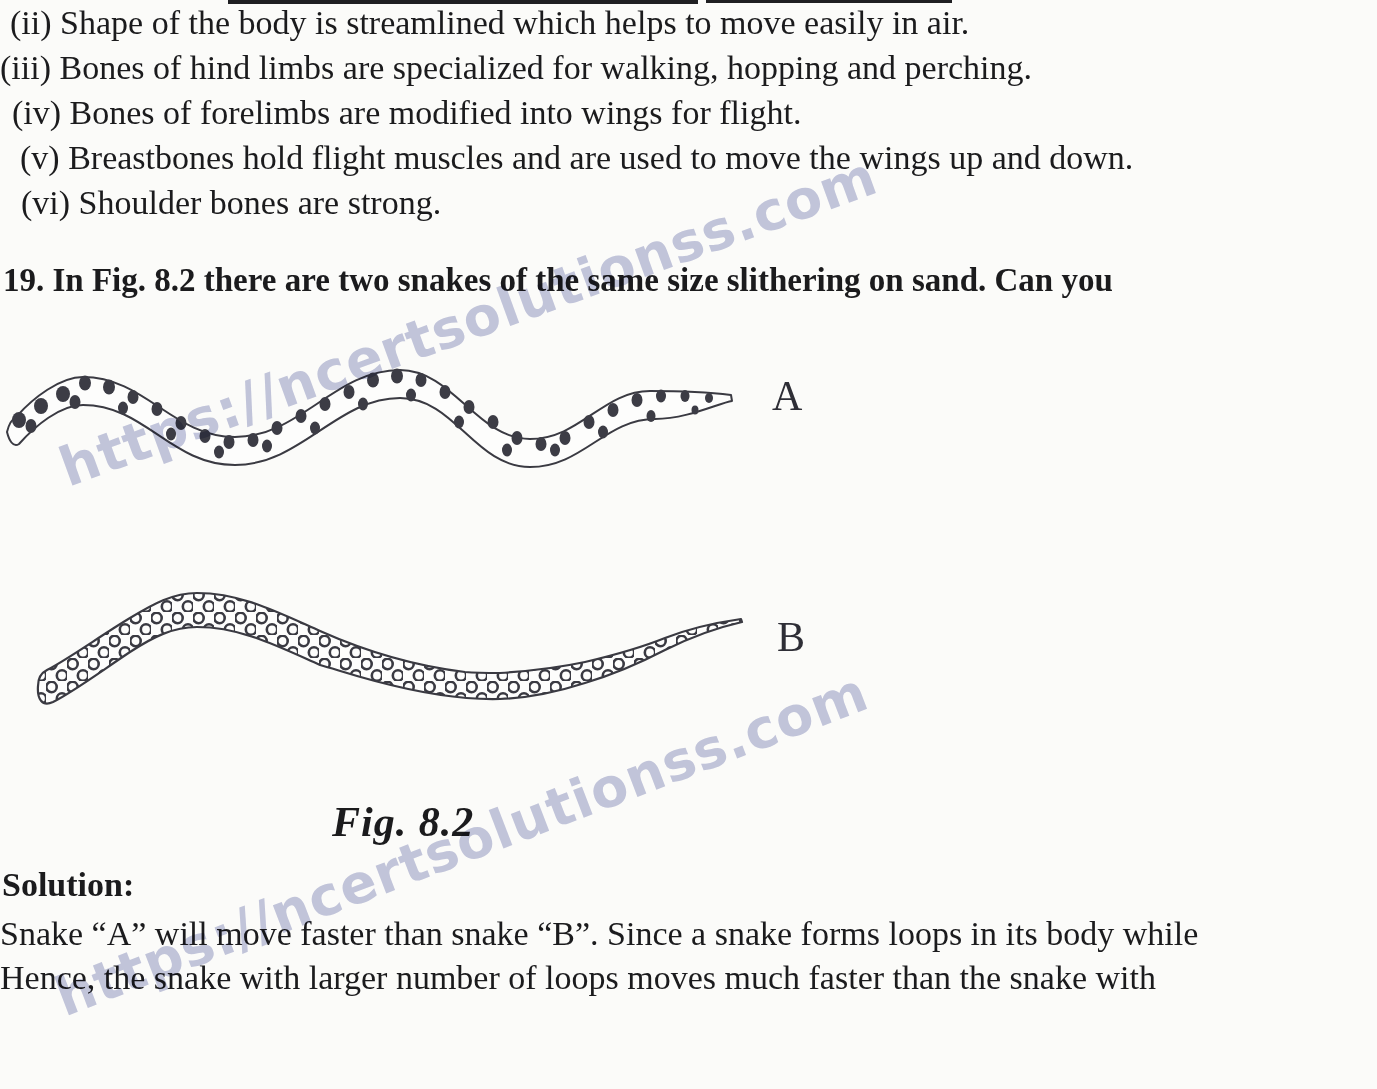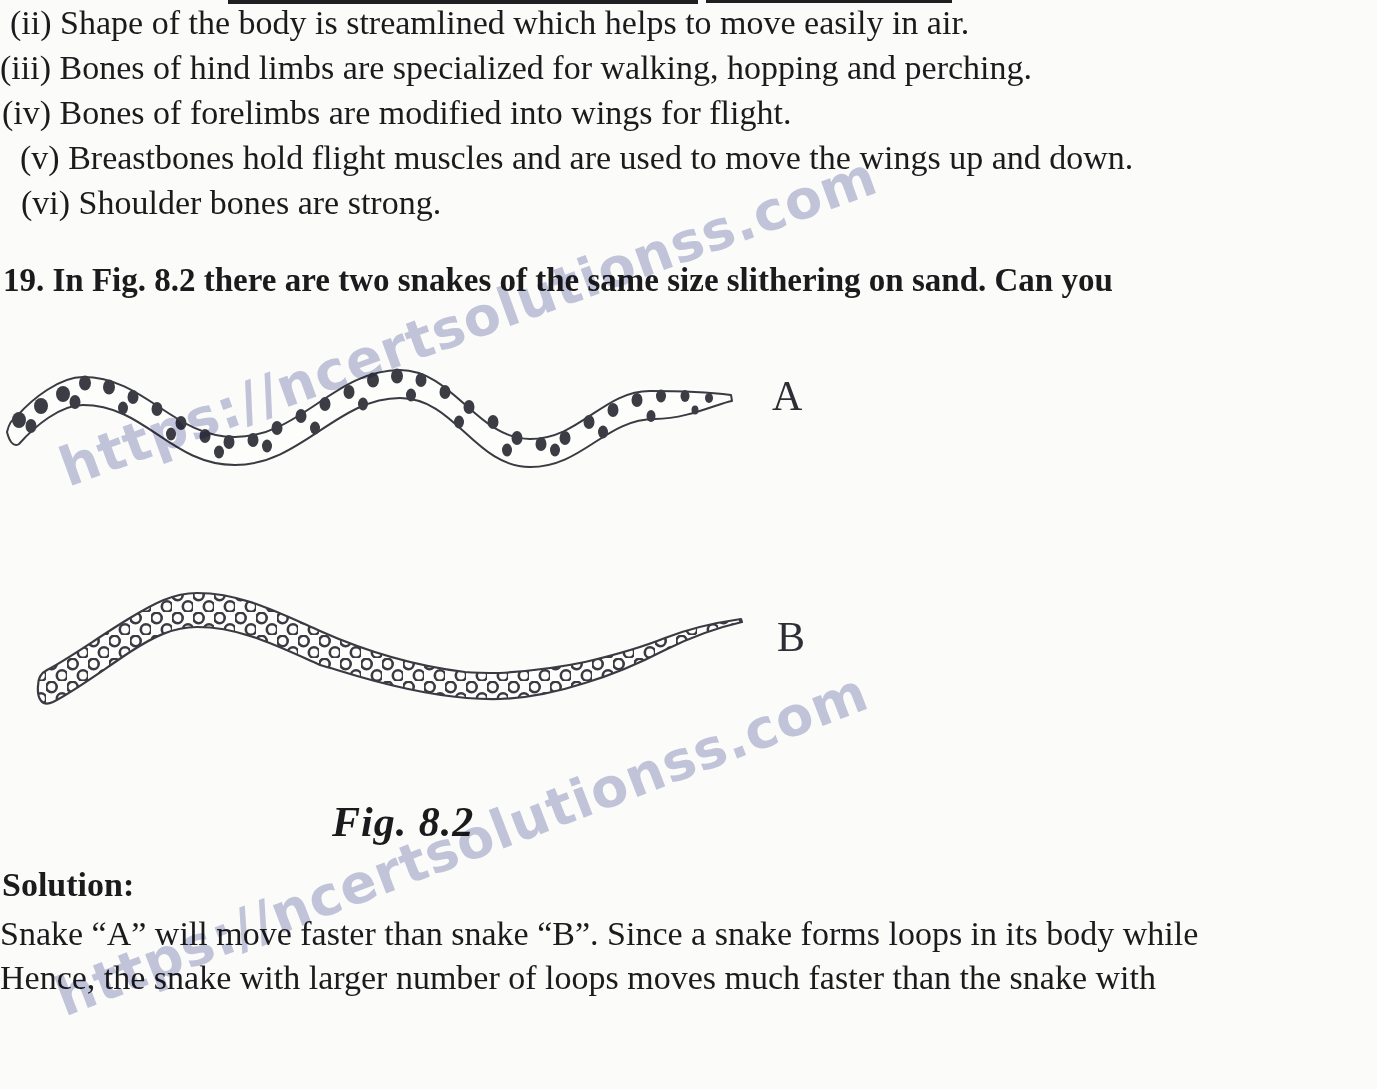--- a/index.html
+++ b/index.html
@@ -12,21 +12,21 @@
     color:#1b1b1d;
   }
   .scan-bar{position:absolute;background:#1f1f22;height:4px;top:0;}
   .scan-bar.b1{left:228px;width:470px;}
   .scan-bar.b2{left:706px;width:246px;height:3px;}
 
   .list{position:absolute;left:0;top:0;font-size:34px;line-height:45px;}
   .list .line{white-space:nowrap;}
   .list .i0{padding-left:10px;}
   .list .i1{}
-  .list .i2{padding-left:2px;}
+  .list .i2{padding-left:12px;}
   .list .i3{padding-left:20px;}
   .list .i4{padding-left:21px;}
 
   .question{position:absolute;left:3px;top:257px;font-size:33px;font-weight:bold;line-height:46px;}
   .question .line{white-space:nowrap;}
 
   .snake-a{position:absolute;left:5px;top:362px;}
   .snake-b{position:absolute;left:25px;top:566px;}
 
   .fig-label{position:absolute;font-size:42px;color:#2e2e36;}

